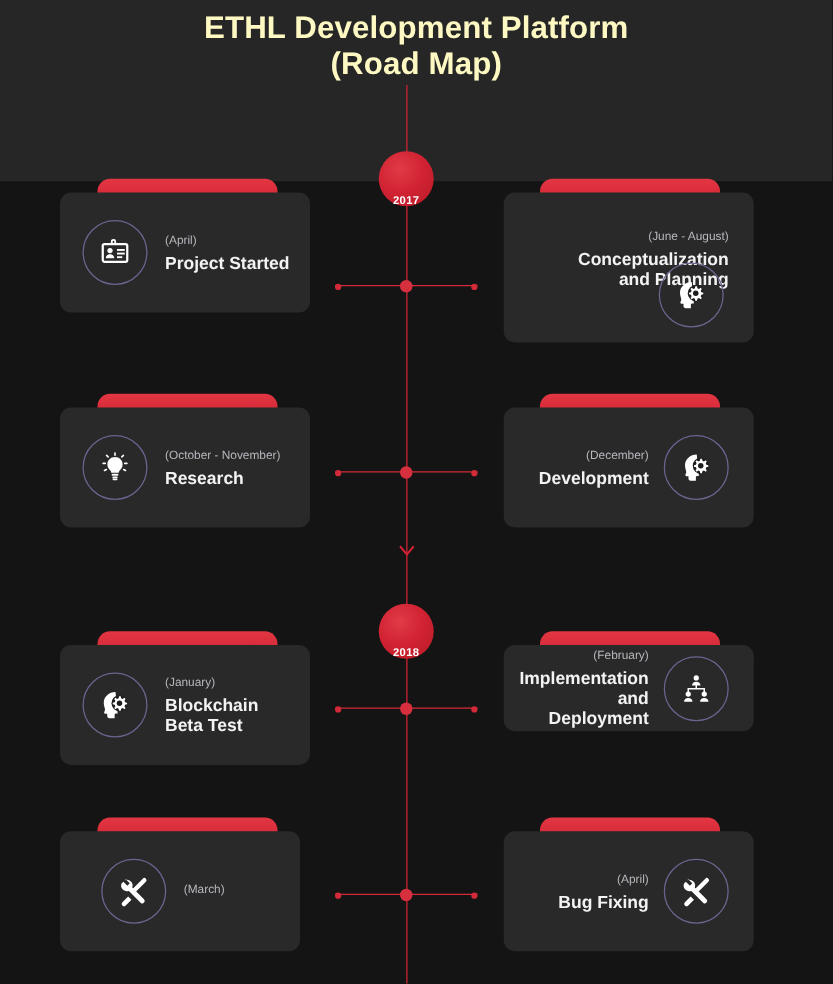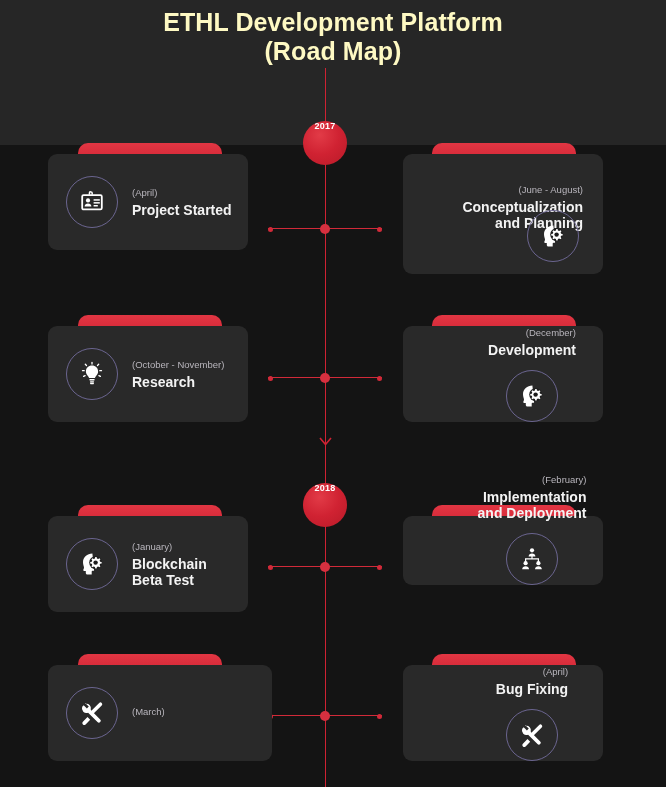--- a/index.html
+++ b/index.html
@@ -30,21 +30,21 @@
     position:absolute;left:325px;top:68px;width:1px;height:719px;
     background:#cf2233;
   }
   .spine-arrow{
     position:absolute;left:319px;top:432px;width:13px;height:9px;
   }
   .year-badge{
     position:absolute;width:44px;height:44px;border-radius:50%;
     background:radial-gradient(circle at 38% 32%, #e23b47 0%, #d02232 48%, #b81a28 100%);
     color:#ffffff;font-size:9px;font-weight:700;
-    display:flex;align-items:flex-start;justify-content:center;
+    display:flex;align-items:flex-end;justify-content:center;
     letter-spacing:.3px;
   }
   .year-2017{left:303px;top:121px;}
   .year-2018{left:303px;top:483px;}
 
   
   .conn{position:absolute;height:10px;}
   .conn .bar{
     position:absolute;left:0;top:4px;width:100%;height:1px;background:#d22a39;
   }
@@ -71,21 +71,21 @@
     border-radius:10px 10px 0 0;
   }
   .card-inner{
     position:relative;width:100%;height:100%;
     display:flex;align-items:center;box-sizing:border-box;
   }
   
   .layout-icon-left{flex-direction:row;padding:0 14px 0 18px;gap:14px;}
   .layout-icon-left .texts{text-align:left;}
   
-  .layout-icon-right{flex-direction:column;justify-content:flex-end;padding:0 20px 0 14px;gap:12px;margin-left:32px;}
+  .layout-icon-right{flex-direction:row;justify-content:flex-end;padding:0 20px 0 14px;gap:12px;}
   .layout-icon-right .texts{text-align:right;}
   
   .layout-stacked{
     display:block;padding:30px 20px 12px 14px;
   }
   .layout-stacked .texts{text-align:right;}
   .layout-stacked .icon-circle{position:absolute;right:24px;bottom:12px;}
 
   .icon-circle{
     width:52px;height:52px;border-radius:50%;
@@ -278,21 +278,21 @@
             <path d="M5.2 25.3c0-1.9 1.5-3 3.4-3s3.4 1.1 3.4 3z"></path>
             <circle cx="21.4" cy="19.2" r="2.1"></circle>
             <path d="M18 25.3c0-1.9 1.5-3 3.4-3s3.4 1.1 3.4 3z"></path>
           </g>
         </svg>
       </div>
     </div>
   </div>
 
   <div class="tab" style="left:78px;top:654px;width:144px;"></div>
-  <div class="card" style="left:48px;top:665px;width:224px;height:96px;">
+  <div class="card" style="left:48px;top:665px;width:192px;height:96px;padding-left:15px;">
     <div class="card-inner layout-icon-left">
       <div class="icon-circle">
         <svg width="28" height="28" viewBox="0 0 28 28">
           <path d="M7.6 4.4l3.2 3.2-1.9 1.9L5.7 6.3 4.2 7.8a4.6 4.6 0 0 0 5.9 5.9l9.4 9.4a1.9 1.9 0 0 0 2.7-2.7l-9.4-9.4a4.6 4.6 0 0 0-5.9-5.9z" fill="#fff"></path>
           <path d="M21.2 3.9l-8.6 8.6 2.5 2.5 8.6-8.6a1.7 1.7 0 0 0-2.5-2.5z" fill="#fff"></path>
           <path d="M9.5 18.1l-4.6 4.6a1.9 1.9 0 0 0 2.7 2.7l4.6-4.6z" fill="#fff"></path>
         </svg>
       </div>
       <div class="texts">
         <div class="month">(March)</div>

